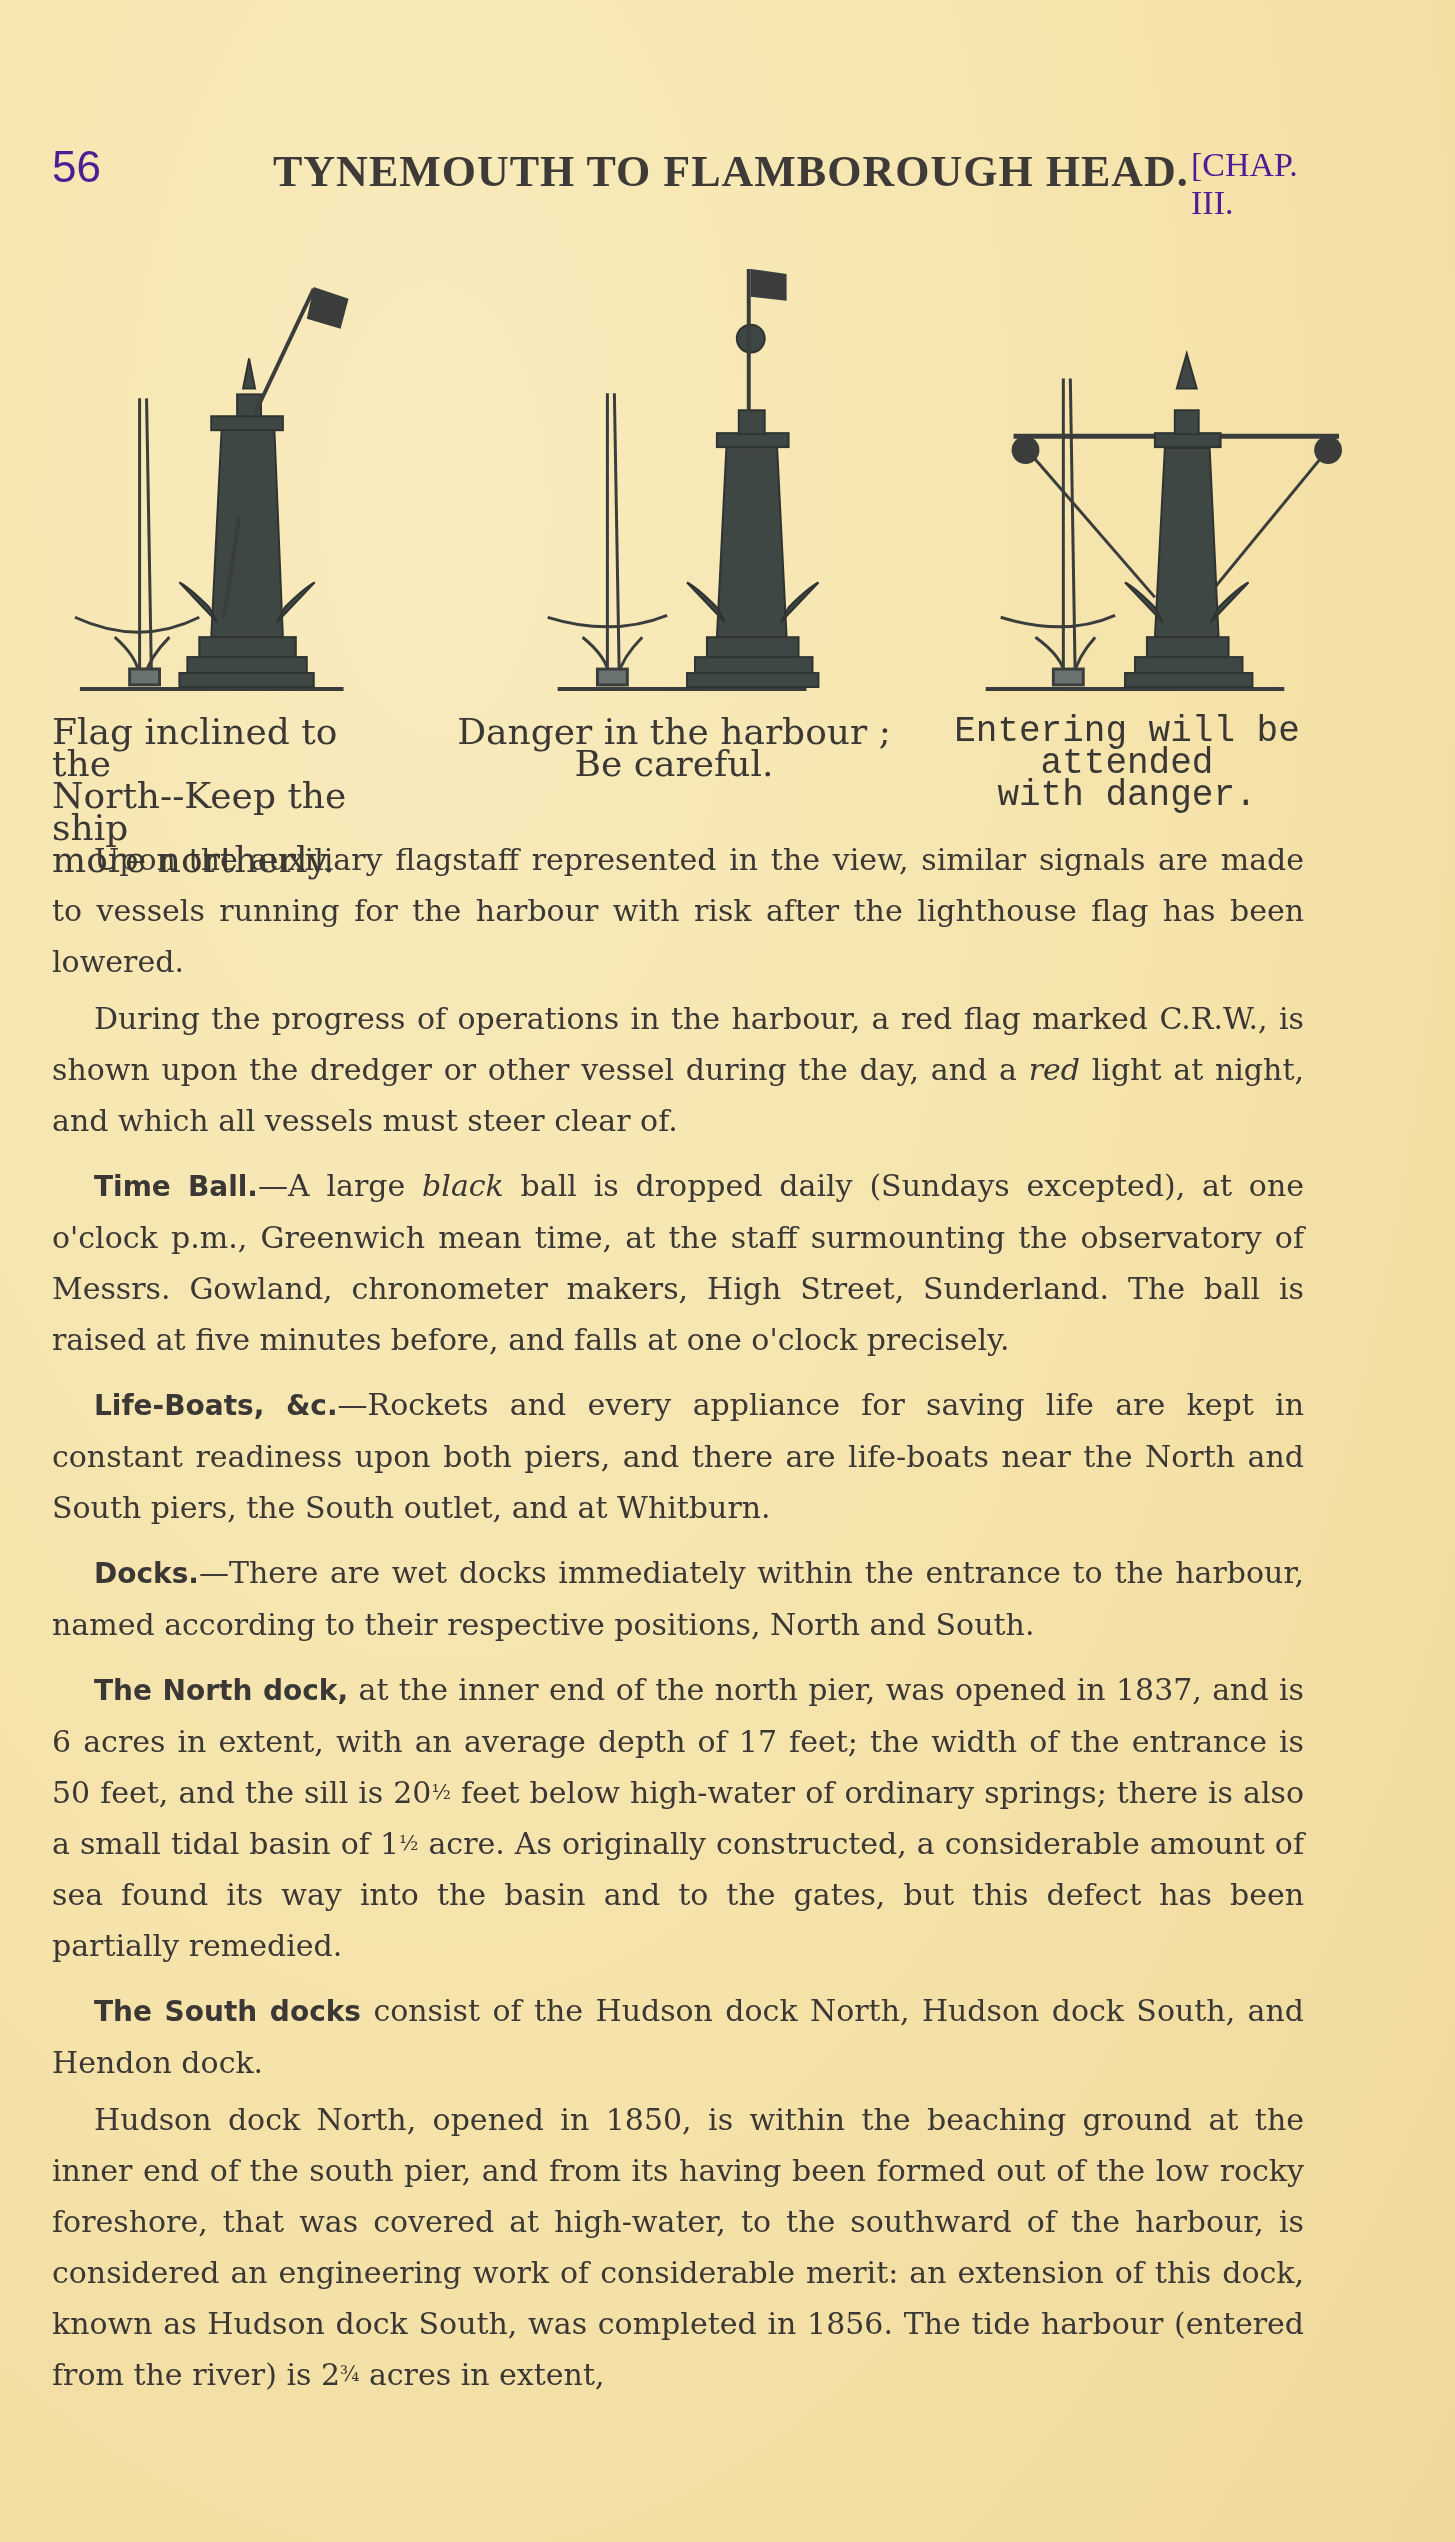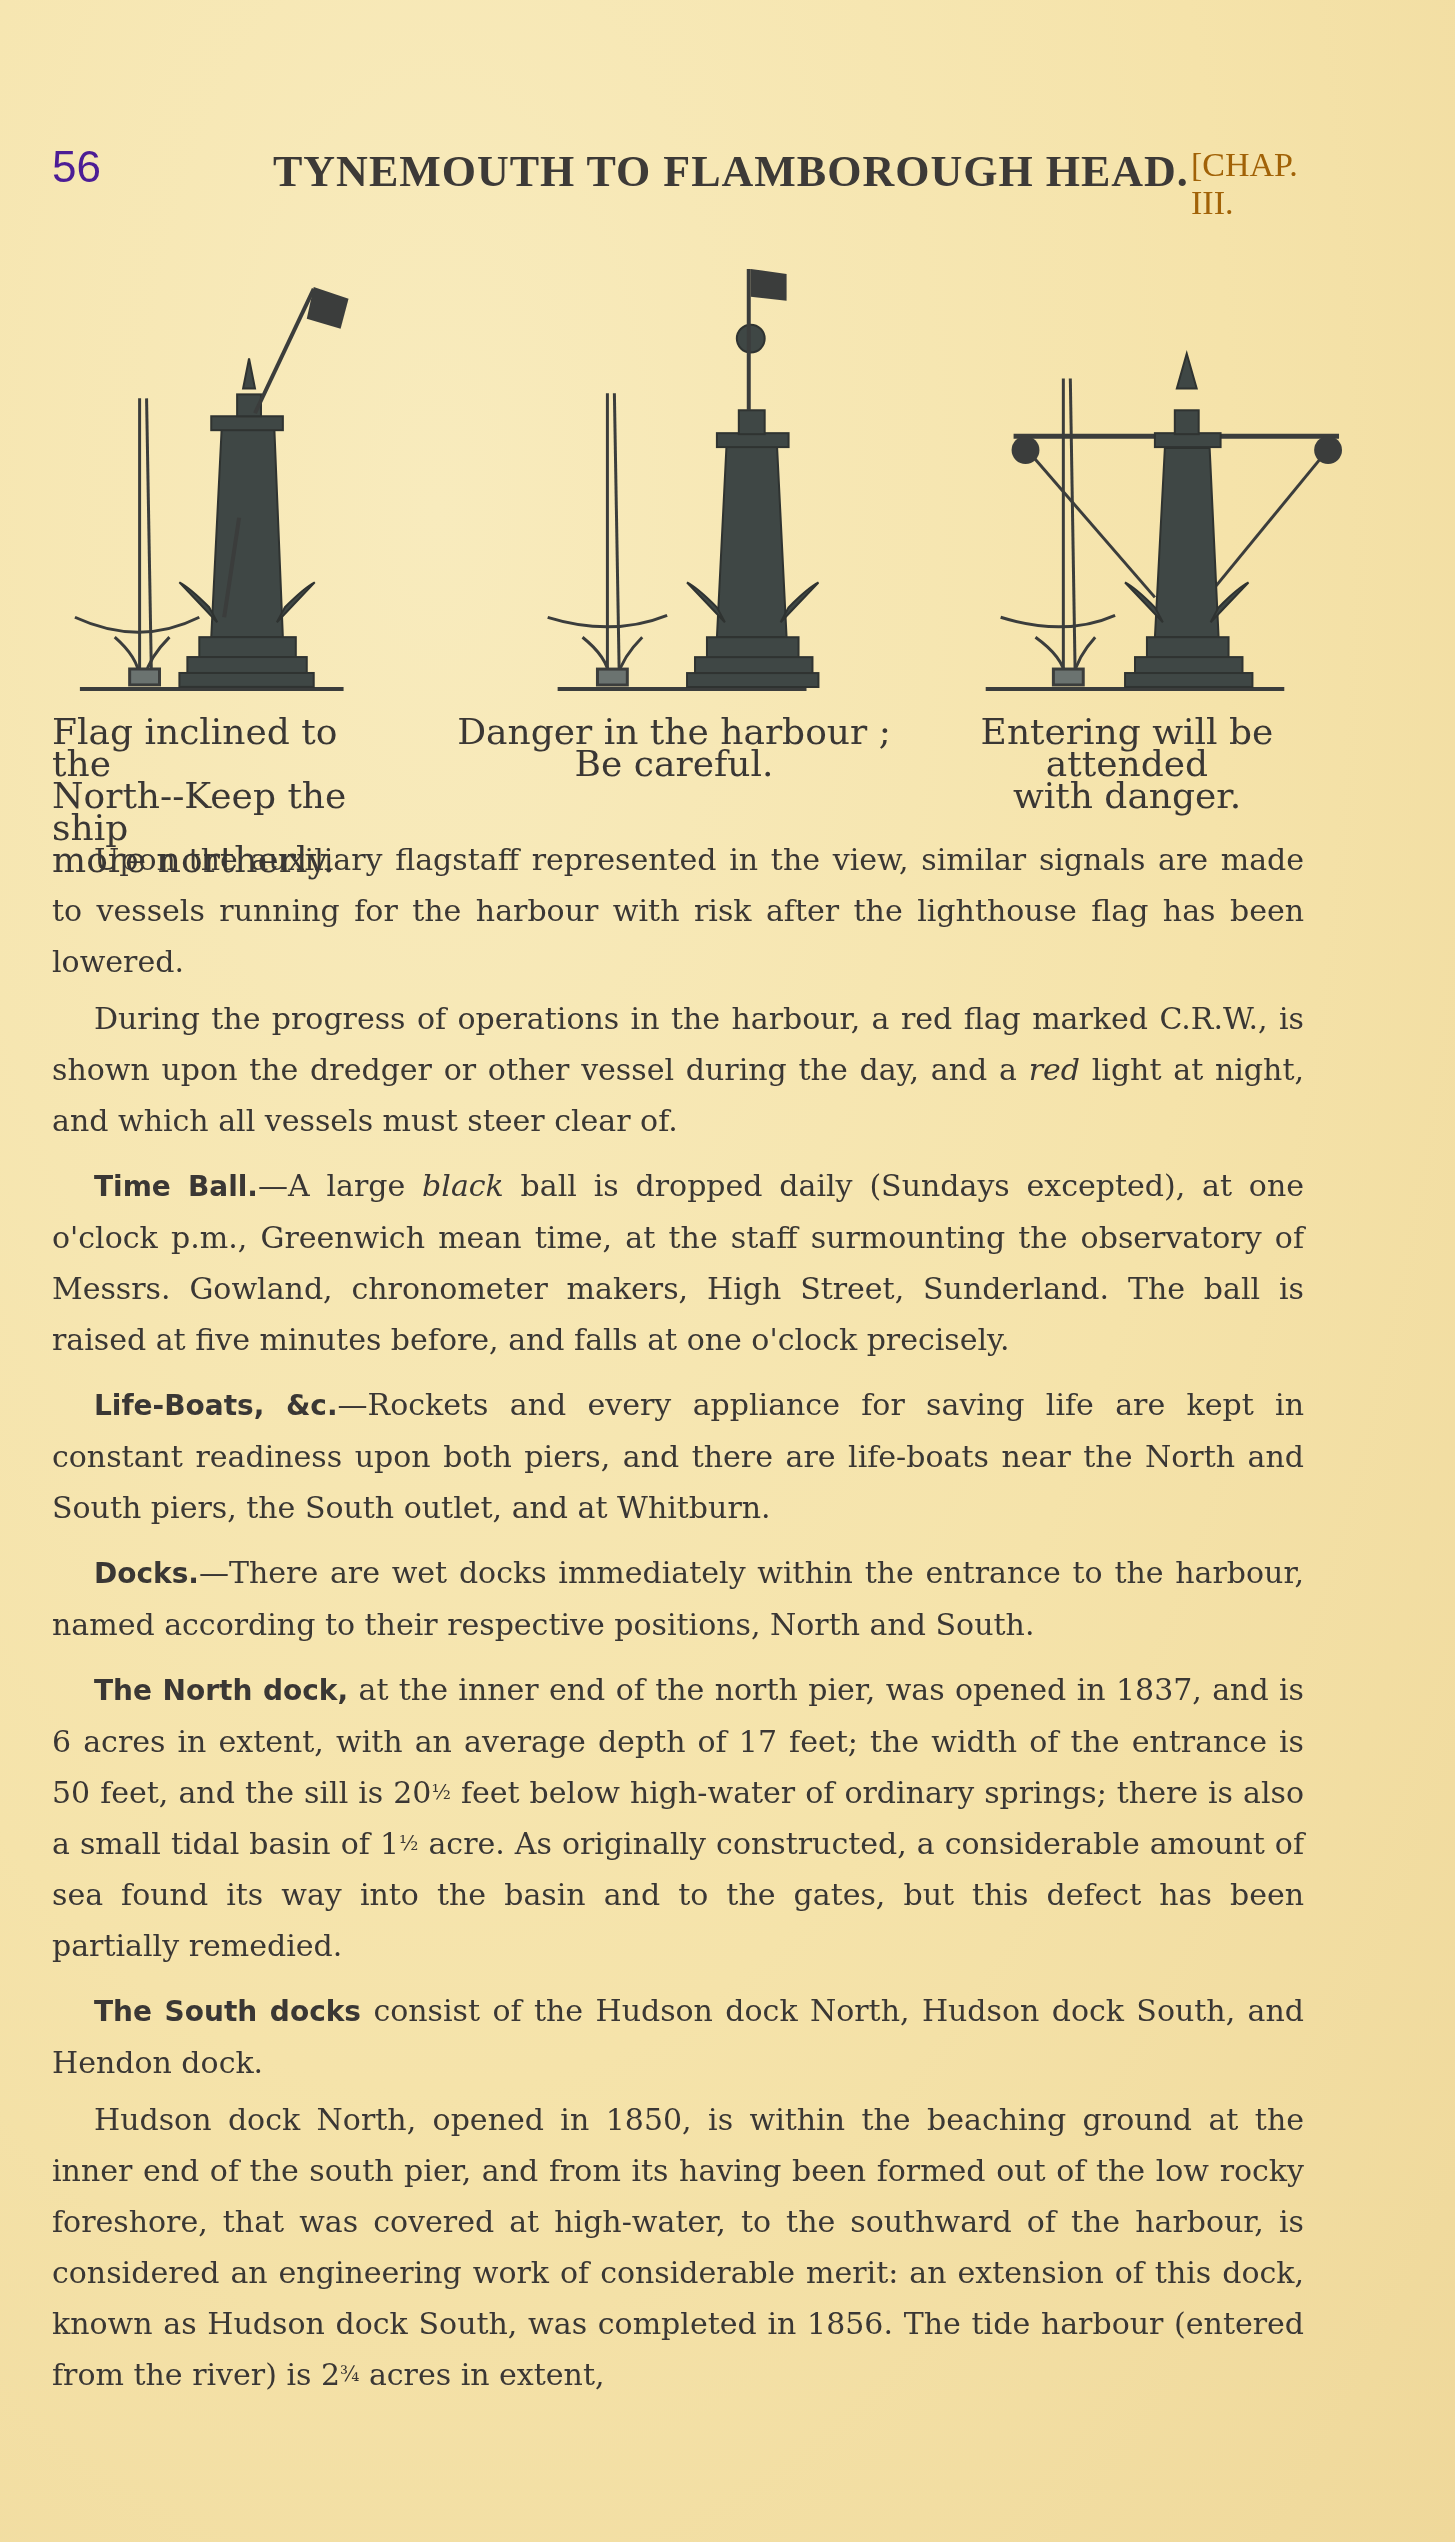--- a/index.html
+++ b/index.html
@@ -11,31 +11,31 @@
     color: #3a3734;
     position: relative;
   }
   .page { position: absolute; left: 0; top: 0; width: 1456px; height: 2542px; }
   .running-head {
     position: absolute; top: 142px; left: 52px; width: 1279px;
     height: 50px; font-family: "Liberation Serif", serif;
   }
   .running-head .pnum { position: absolute; left: 0; top: 0; font-size: 44px; font-family: "Liberation Sans", sans-serif; color:#4c1d95; }
   .running-head .title { position: absolute; left: 221px; top: 4px; font-size: 44px; letter-spacing: 1px; font-weight: bold; color:#3d3a37; }
-  .running-head .chap { position: absolute; left: 1139px; top: 4px; font-size: 34px; color:#a16207; }
+  .running-head .chap { position: absolute; left: 1139px; top: 4px; font-size: 34px; color:#4c1d95; }
 
   .figures { position: absolute; top: 239px; left: 60px; width: 1284px; height: 458px; }
   .fig { position: absolute; top: 0; height: 458px; }
   .fig svg { width: 100%; height: 100%; }
 
   .captions { position: absolute; top: 716px; left: 52px; width: 1294px; height: 109px; font-size: 36px; line-height: 32px; font-family: "DejaVu Serif", serif; }
   .cap { position: absolute; top: 0; }
   .cap1 { left: 0; width: 338px; }
   .cap2 { left: 398px; width: 448px; text-align: center; }
-  .cap3 { left: 851px; width: 448px; text-align: center; }
+  .cap3 { left: 851px; width: 448px; text-align: center; font-family: Liberation Mono, monospace; }
 
   .body-text {
     position: absolute; top: 834px; left: 52px; width: 1252px;
     font-size: 30px; line-height: 51px; text-align: justify;
     font-family: "DejaVu Serif", serif;
   }
   .body-text p { margin: 0 0 6px 0; text-indent: 42px; }
   .body-text p.sec { margin-top: 14px; }
   .lead { font-family: "DejaVu Sans", sans-serif; font-weight: bold; font-size: 28px; }
   em { }

